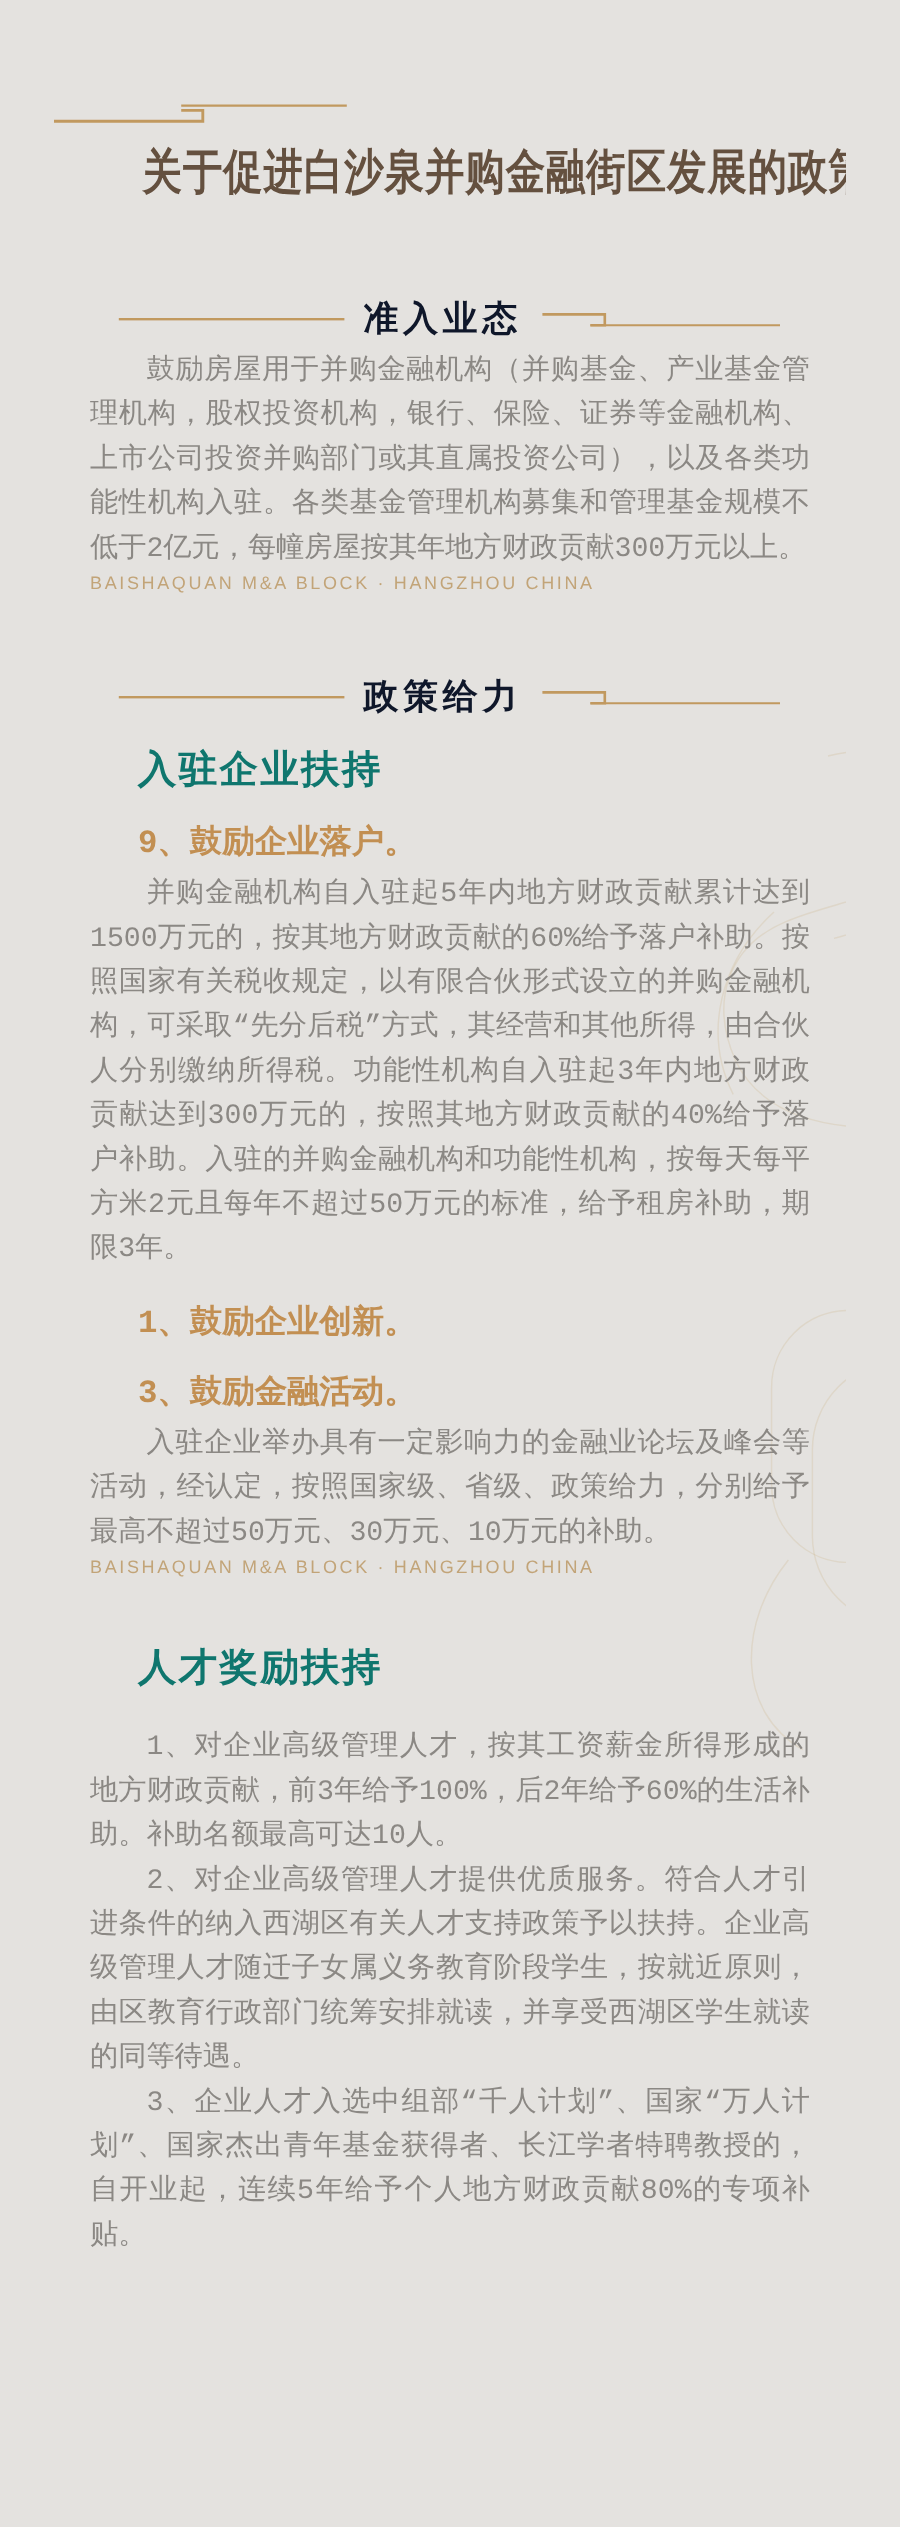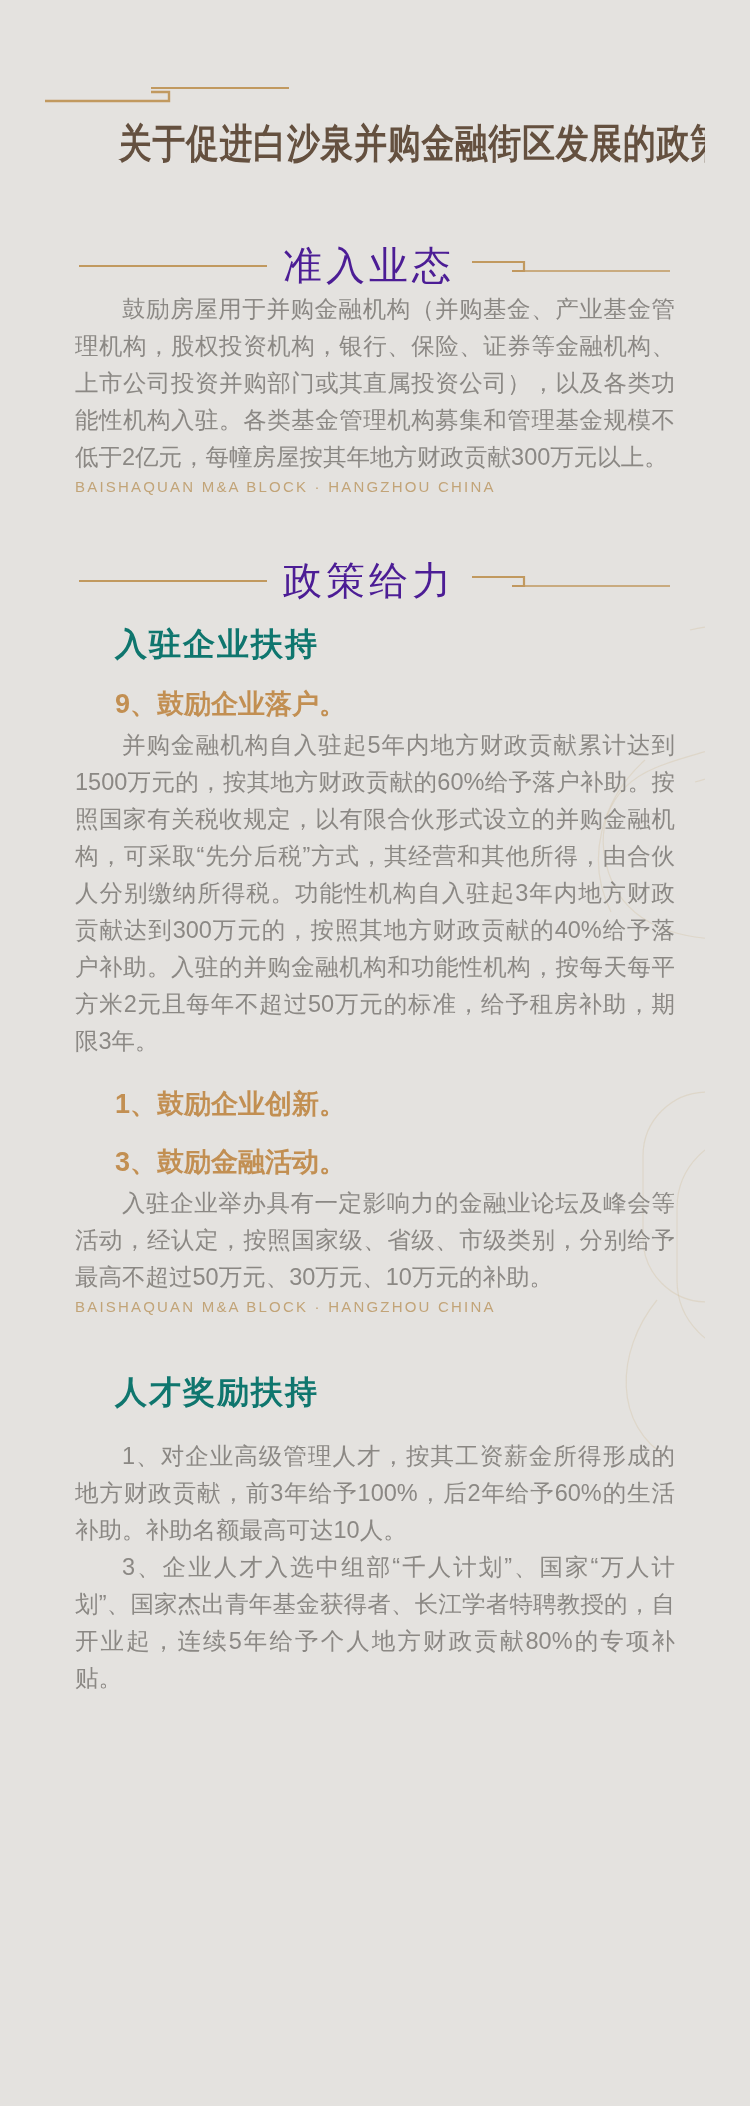--- a/index.html
+++ b/index.html
@@ -11,23 +11,23 @@
   .bg-decor{position:absolute;left:0;top:0;pointer-events:none;}
   .head-ornament{position:absolute;top:84px;left:0;}
   .page-title{position:relative;padding-top:116px;text-align:center;margin:0;}
   .page-title .t{
     display:inline-block;font-size:40px;font-weight:700;color:#64503f;
     transform:scaleX(0.82);transform-origin:center;white-space:nowrap;letter-spacing:1px;
   }
   .section-header{display:flex;align-items:center;justify-content:center;gap:16px;margin-top:70px;position:relative;}
   .section-header.second{margin-top:62px;}
   .rule-left{width:188px;height:2px;background:#c1995f;flex:none;}
-  .section-title{font-size:39px;font-weight:400;color:#4c1d95;letter-spacing:4px;margin:0;line-height:50px;}
+  .section-title{font-size:29px;font-weight:700;color:#0f172a;letter-spacing:4px;margin:0;line-height:50px;}
   .meander{flex:none;display:block;}
-  .col{width:600px;margin:0 auto;position:relative;}
+  .col{width:600px;margin:0 auto;position:relative;font-family:Liberation Mono, monospace;}
   p.body{
     font-size:23.5px;line-height:37px;color:#8b8884;
     text-align:justify;text-indent:2em;margin:0;
   }
   .intro{margin-top:20px;}
   .watermark{
     width:600px;margin:4px auto 0;text-align:left;
     font-size:15px;letter-spacing:2.2px;color:#c2a478;line-height:14px;
   }
   .sub-title{margin:22px 0 0 40px;font-size:32px;font-weight:700;color:#0f766e;letter-spacing:2px;line-height:32px;}
@@ -88,26 +88,27 @@
   <div class="col">
 
     <h3 class="sub-title">入驻企业扶持</h3>
 
     <h4 class="item-label">9、鼓励企业落户。</h4>
     <p class="body item">并购金融机构自入驻起5年内地方财政贡献累计达到1500万元的，按其地方财政贡献的60%给予落户补助。按照国家有关税收规定，以有限合伙形式设立的并购金融机构，可采取“先分后税”方式，其经营和其他所得，由合伙人分别缴纳所得税。功能性机构自入驻起3年内地方财政贡献达到300万元的，按照其地方财政贡献的40%给予落户补助。入驻的并购金融机构和功能性机构，按每天每平方米2元且每年不超过50万元的标准，给予租房补助，期限3年。</p>
 
     <h4 class="item-label">1、鼓励企业创新。</h4>
 
     <h4 class="item-label">3、鼓励金融活动。</h4>
-    <p class="body item">入驻企业举办具有一定影响力的金融业论坛及峰会等活动，经认定，按照国家级、省级、市级类别，分别给予最高不超过50万元、30万元、10万元的补助。</p>
+    <p class="body item">入驻企业举办具有一定影响力的金融业论坛及峰会等活动，经认定，按照国家级、省级、政策给力，分别给予最高不超过50万元、30万元、10万元的补助。</p>
   </div>
 
   <div class="watermark wm2">BAISHAQUAN M&amp;A BLOCK · HANGZHOU CHINA</div>
 
   <div class="col">
 
     <h3 class="sub-title talent">人才奖励扶持</h3>
 
     <p class="body flow first-flow">1、对企业高级管理人才，按其工资薪金所得形成的地方财政贡献，前3年给予100%，后2年给予60%的生活补助。补助名额最高可达10人。</p>
+    <p class="body flow">2、对企业高级管理人才提供优质服务。符合人才引进条件的纳入西湖区有关人才支持政策予以扶持。企业高级管理人才随迁子女属义务教育阶段学生，按就近原则，由区教育行政部门统筹安排就读，并享受西湖区学生就读的同等待遇。</p>
     <p class="body flow">3、企业人才入选中组部“千人计划”、国家“万人计划”、国家杰出青年基金获得者、长江学者特聘教授的，自开业起，连续5年给予个人地方财政贡献80%的专项补贴。</p>
   </div>
 
 </div>
 
 </body></html>

